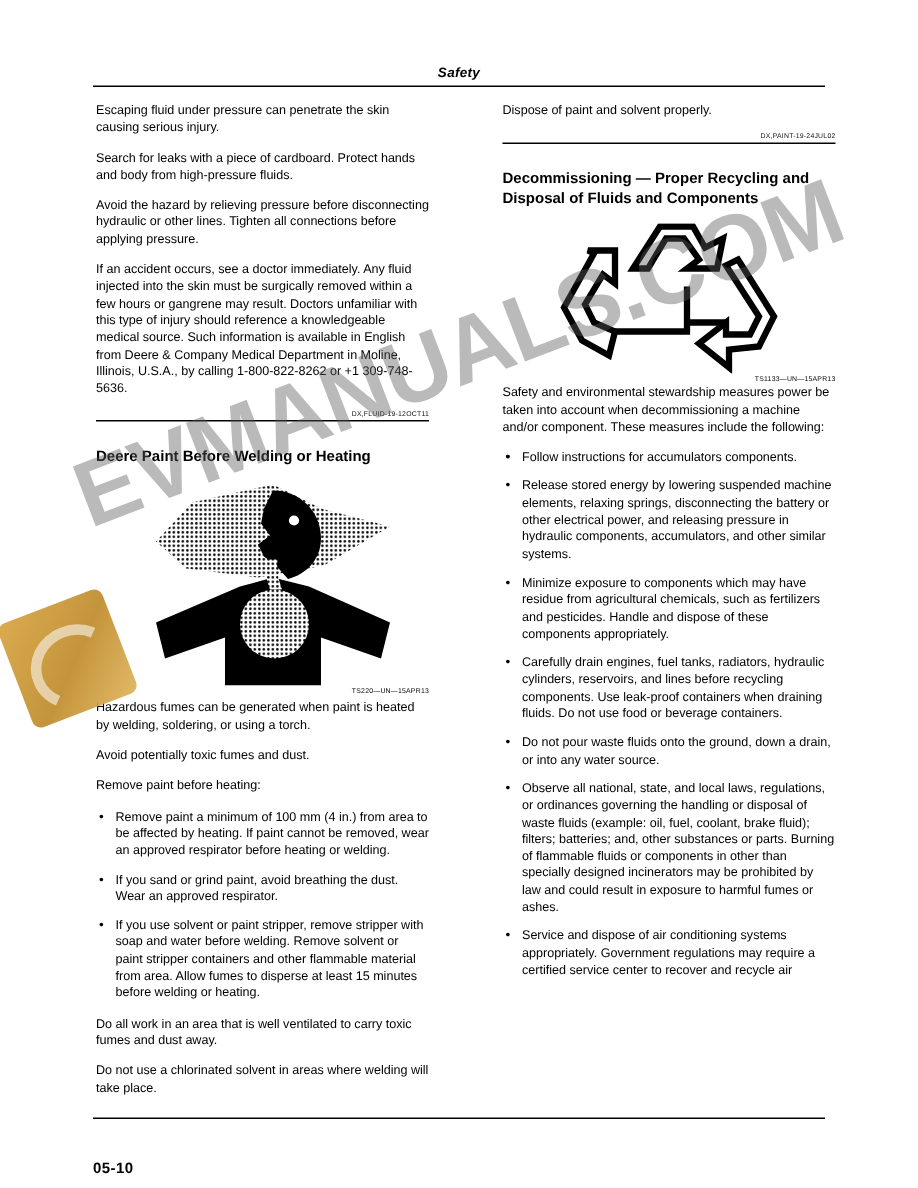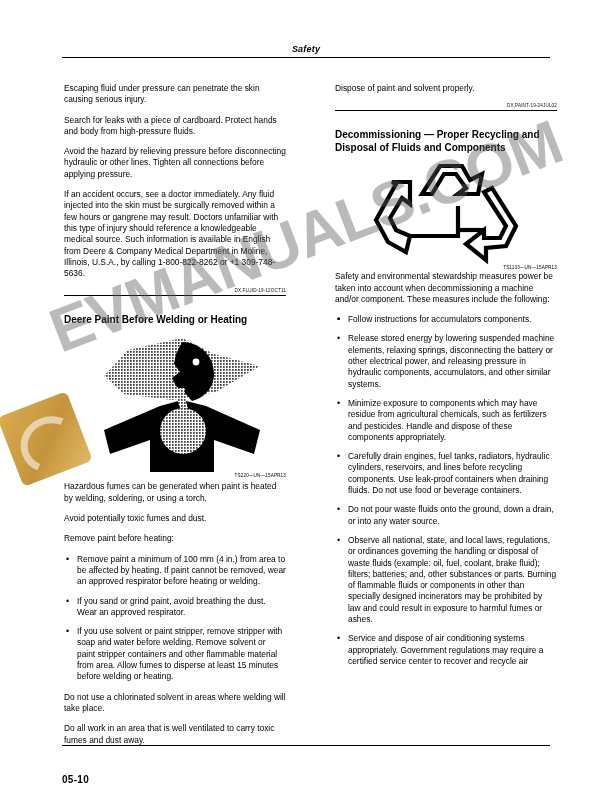--- a/index.html
+++ b/index.html
@@ -64,21 +64,21 @@
   }
   .page-footer .pg-num {
     font-size: 10px;
     font-weight: bold;
     letter-spacing: 0.3px;
   }
 
   
   .col {
     position: absolute;
-    top: 83px;
+    top: 68px;
     width: 222px;
   }
   .col-left  { left: 64px; }
   .col-right { left: 335px; }
 
   p.body {
     font-size: 8.4px;
     line-height: 11.3px;
     margin: 0 0 9px 0;
     text-align: left;
@@ -267,22 +267,22 @@
       <li>
         <span class="dot">•</span>
         <span>If you sand or grind paint, avoid breathing the dust. Wear an approved respirator.</span>
       </li>
       <li>
         <span class="dot">•</span>
         <span>If you use solvent or paint stripper, remove stripper with soap and water before welding. Remove solvent or paint stripper containers and other flammable material from area. Allow fumes to disperse at least 15 minutes before welding or heating.</span>
       </li>
     </ul>
 
+    <p class="body">Do all work in an area that is well ventilated to carry toxic fumes and dust away.</p>
     <p class="body">Do not use a chlorinated solvent in areas where welding will take place.</p>
-    <p class="body">Do all work in an area that is well ventilated to carry toxic fumes and dust away.</p>
   </div>
 
   <div class="col col-right">
 
     <p class="body">Dispose of paint and solvent properly.</p>
 
     <div class="ref">DX,PAINT-19-24JUL02</div>
     <div class="sec-rule"></div>
 
     <h2 class="sec-title">Decommissioning — Proper Recycling and Disposal of Fluids and Components</h2>

